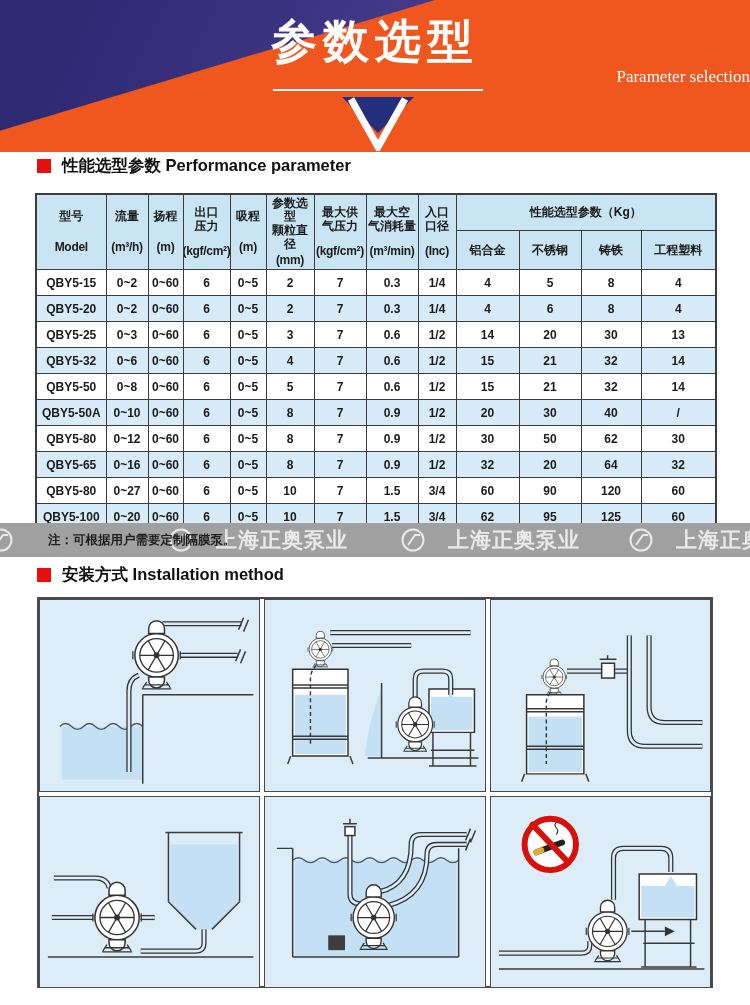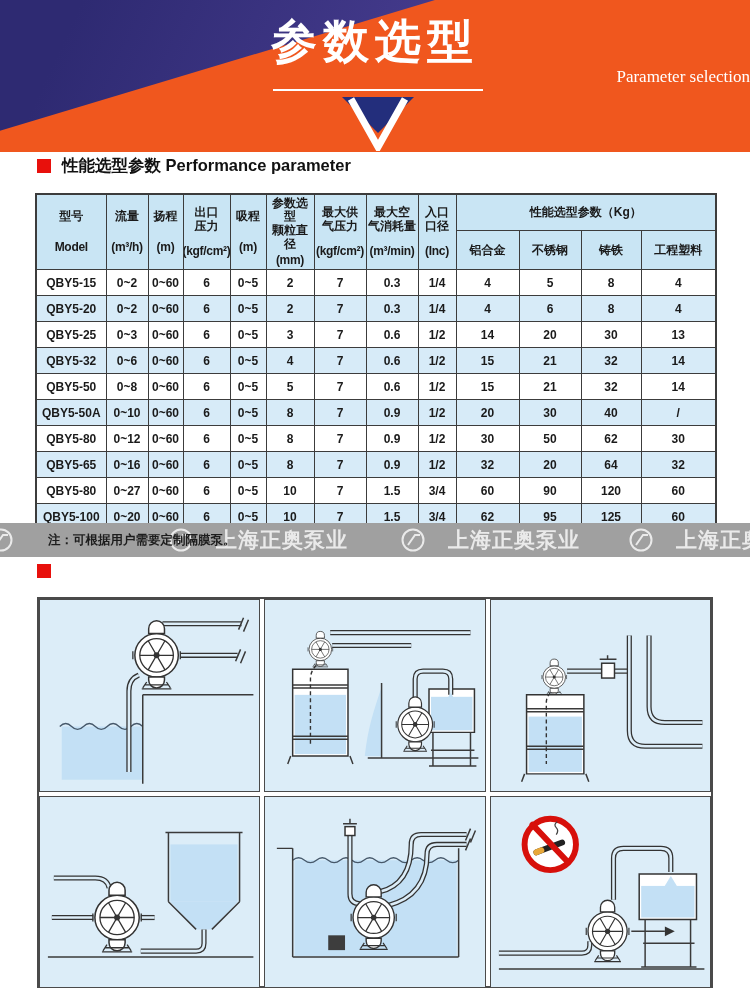--- a/index.html
+++ b/index.html
@@ -360,20 +360,21 @@
       <svg width="26" height="26" viewBox="0 0 26 26">
         <circle cx="13" cy="13" r="10.5" fill="none" stroke="rgba(255,255,255,0.78)" stroke-width="2"></circle>
         <path d="M8,18 L15,8 h5" fill="none" stroke="rgba(255,255,255,0.78)" stroke-width="2"></path>
       </svg>
       <span>上海正奥泵业</span>
     </span>
   </div>
 
   <div class="sec" id="sec-installation">
     <span class="sq"></span>
+    <span>安装方式 Installation method</span>
   </div>
 
   <div class="dgrid">
 
     <div class="cell">
       <svg viewBox="0 0 222 193">
         <path class="water" d="M22,128h82v54H22z"></path>
         <path class="wave" d="M20,128q6,-6 12,0t12,0t12,0t12,0t12,0t12,0t12,0"></path>
         <path class="ln" d="M104,96H216M104,96V186"></path>
         <path class="pipe" d="M100,76q-10,4 -10,16V174"></path>

